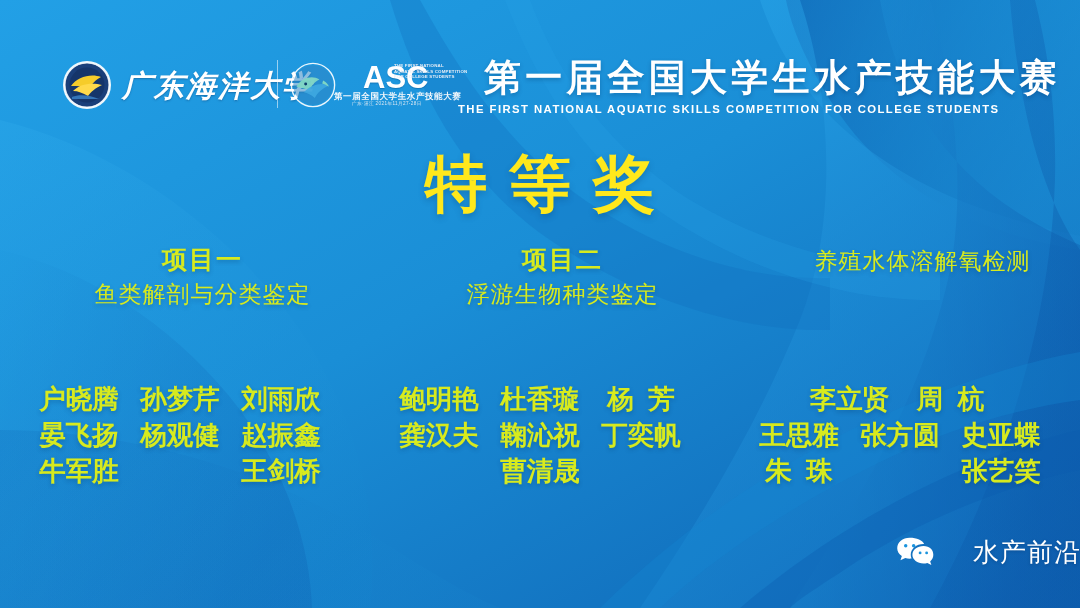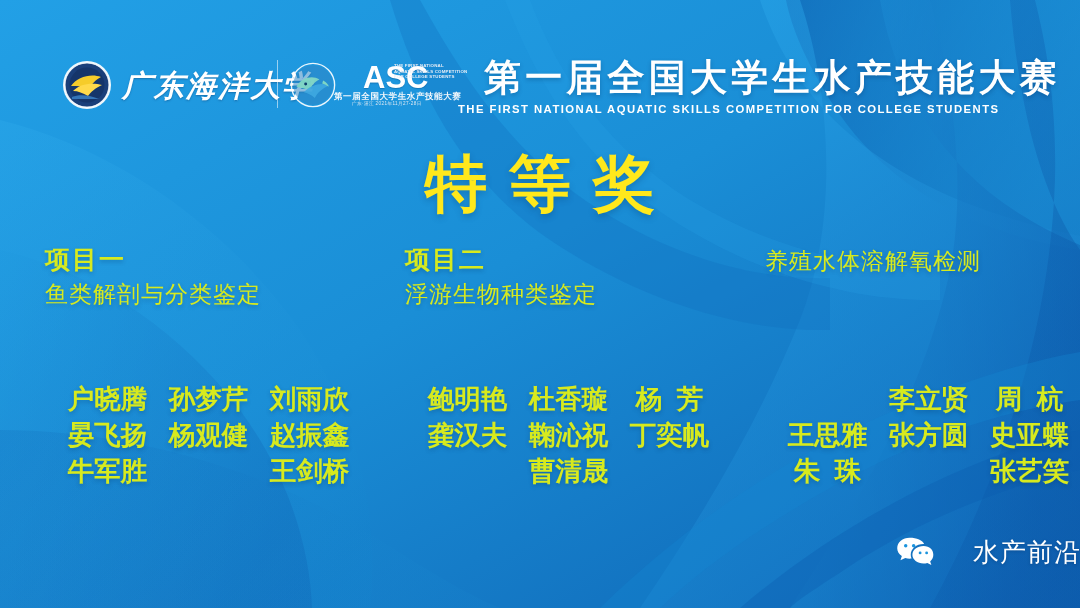--- a/index.html
+++ b/index.html
@@ -159,21 +159,21 @@
   
   .columns {
     position: absolute;
     left: 0;
     top: 243px;
     width: 1080px;
     display: flex;
   }
   .col {
     flex: 1 1 0;
-    text-align: left;
+    text-align: center;
     margin-left: 45px;
   }
   .col-no {
     font-size: 25px;
     font-weight: bold;
     color: #d7ea1e;
     letter-spacing: 2px;
     line-height: 33px;
     text-shadow: 0 2px 4px rgba(0,50,100,0.30);
   }
@@ -191,21 +191,21 @@
     position: absolute;
     left: 0;
     top: 381px;
     width: 1080px;
     display: flex;
   }
   .roster {
     flex: 1 1 0;
     display: flex;
     flex-direction: column;
-    align-items: flex-end;
+    align-items: center;
   }
   .roster-row {
     display: flex;
     justify-content: center;
     height: 36px;
     line-height: 36px;
   }
   .nm {
     width: 101px;
     text-align: center;

